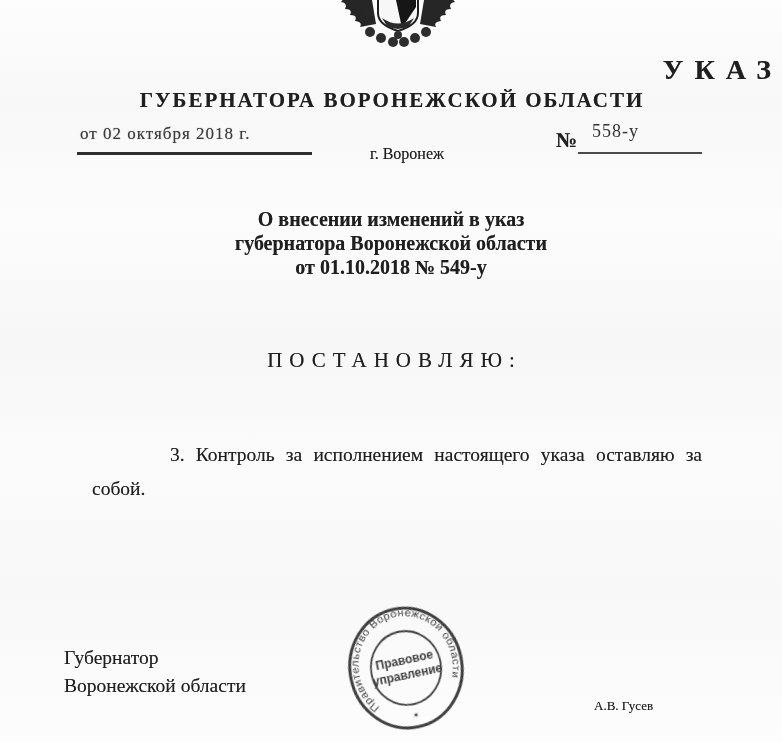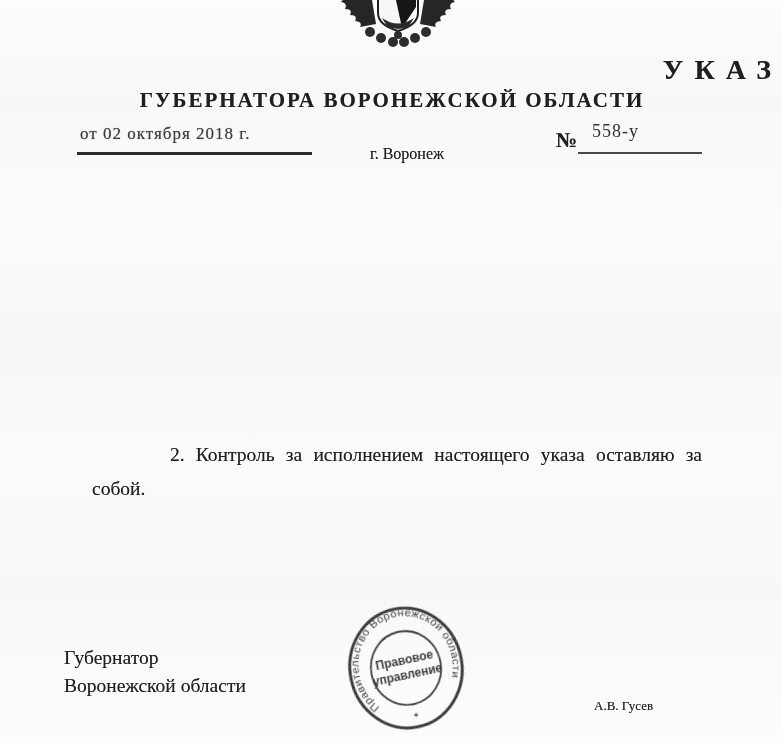--- a/index.html
+++ b/index.html
@@ -127,24 +127,30 @@
   <div class="decree-title txt">УКАЗ</div>
   <div class="issuer-title txt">ГУБЕРНАТОРА ВОРОНЕЖСКОЙ ОБЛАСТИ</div>
 
   <div class="date-field">от 02 октября 2018 г.</div>
   <div class="date-underline"></div>
   <div class="number-sign txt">№</div>
   <div class="number-field">558-у</div>
   <div class="number-underline"></div>
   <div class="place-line txt">г. Воронеж</div>
 
+  <div class="subject-block">
+    <div class="txt">О внесении изменений в указ</div>
+    <div class="txt">губернатора Воронежской области</div>
+    <div class="txt">от 01.10.2018 № 549-у</div>
+  </div>
 
+  <div class="resolution-word txt">ПОСТАНОВЛЯЮ:</div>
 
   <div class="body-text">
-    <p class="txt">2. Контроль за исполнением настоящего указа оставляю за собой.</p>
+    <p class="txt">3. Контроль за исполнением настоящего указа оставляю за собой.</p>
   </div>
 
   <div class="signature-position">
     <div class="txt">Губернатор</div>
     <div class="txt">Воронежской области</div>
   </div>
 
   <div class="stamp">
     <svg viewBox="0 0 124 132" width="124" height="132" aria-hidden="true">
       <ellipse cx="62" cy="66" rx="56" ry="60" fill="none" stroke="#2f2f2f" stroke-width="3"></ellipse>

